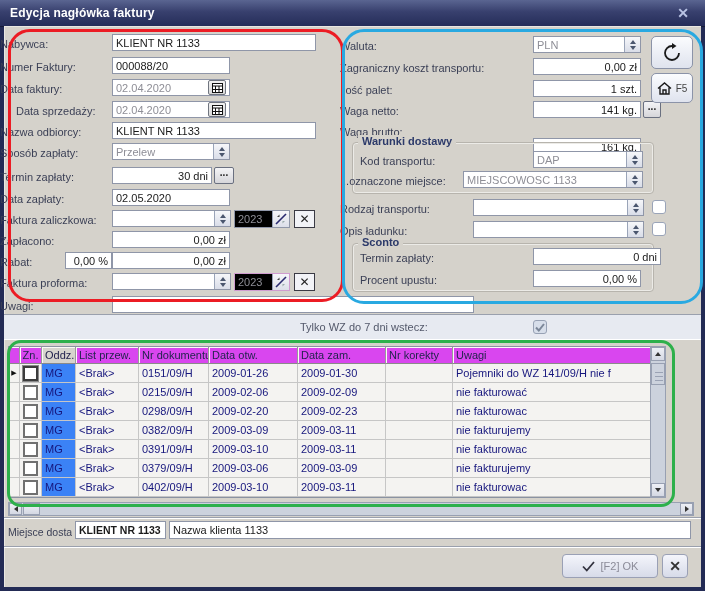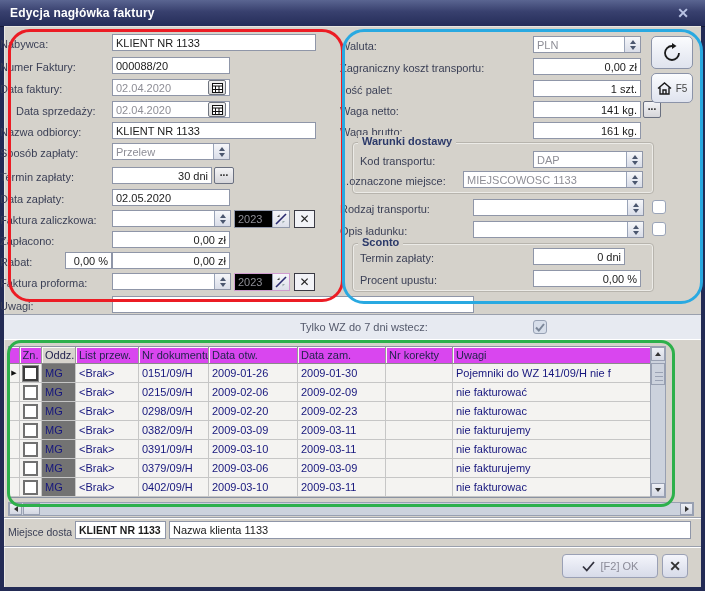--- a/index.html
+++ b/index.html
@@ -65,21 +65,21 @@
        box-sizing:content-box;background:#f4f3f1;}
   .thead{display:flex;height:17px;}
   .th{box-sizing:border-box;background:#d946ef;border-right:1px solid #9a9a9a;
       border-bottom:1px solid #8a8a8a;box-shadow:inset 1px 1px 0 #fcfbf8;
       color:#23234e;display:flex;align-items:center;padding:0 3px;white-space:nowrap;overflow:hidden;}
   .trow{display:flex;height:19px;}
   .tc{box-sizing:border-box;border-right:1px solid #c6c6c6;border-bottom:1px solid #c6c6c6;
       color:#16167d;display:flex;align-items:center;padding:0 3px;white-space:nowrap;overflow:hidden;}
   .c-marker{width:11px;padding:0 1px;color:#111;font-size:7px;justify-content:center;}
   .c-zn{width:22px;justify-content:center;}
-  .c-oddz{width:34px;background:#737373;}
+  .c-oddz{width:34px;background:#3b82f6;}
   .c-list{width:63px;}
   .c-nrdok{width:70px;}
   .c-dotw{width:89px;}
   .c-dzam{width:88px;}
   .c-nrkor{width:67px;}
   .c-uwagi{width:198px;border-right:none;}
   .cb{width:11px;height:11px;background:#fff;border:2px solid #707070;}
   .cb.cbf{border-color:#3c3c3c;box-shadow:0 0 0 1px #8a8a8a;}
   
   .vscroll{position:absolute;left:650px;top:346px;width:16px;height:152px;background:#ccd2dd;
@@ -258,21 +258,21 @@
       <span>1 szt.</span>
     </div>
 
   <div class="lbl" style="left:340px;top:103px;width:190px">Waga netto:</div>
   <div class="fld ra" style="left:533px;top:101px;width:108px">
       <span>141 kg.</span>
     </div>
   <div class="minibtn" style="left:643px;top:101px;width:18px">...</div>
 
   <div class="lbl" style="left:340px;top:124px;width:190px">Waga brutto:</div>
-  <div class="fld ra" style="left:533px;top:122px;width:108px">
+  <div class="fld ra" style="left:533px;top:138px;width:108px">
       <span>161 kg.</span>
     </div>
 
   <div class="grp" style="left:352px;top:142px;width:302px;height:52px"></div>
   <div class="grplbl" style="left:358px;top:135px">Warunki dostawy</div>
   <div class="lbl" style="left:360px;top:153px;width:168px">Kod transportu:</div>
   <div class="combo" style="left:533px;top:151px;width:110px">
     <span class="val gray">DAP</span>
     <span class="spinbtn">
         <i class="tri-u"></i>
@@ -304,21 +304,21 @@
     <span class="spinbtn">
         <i class="tri-u"></i>
         <i class="tri-d"></i>
       </span>
   </div>
   <div class="chk" style="left:652px;top:222px"></div>
 
   <div class="grp" style="left:352px;top:243px;width:302px;height:49px"></div>
   <div class="grplbl" style="left:358px;top:236px">Sconto</div>
   <div class="lbl" style="left:360px;top:250px;width:168px">Termin zapłaty:</div>
-  <div class="fld ra" style="left:533px;top:248px;width:92px">
+  <div class="fld ra" style="left:533px;top:248px;width:128px">
       <span>0 dni</span>
     </div>
   <div class="lbl" style="left:360px;top:272px;width:168px">Procent upustu:</div>
   <div class="fld ra" style="left:533px;top:270px;width:108px">
       <span>0,00 %</span>
     </div>
 
   <div class="bigbtn" style="left:651px;top:36px;width:42px;height:33px">
     <svg width="20" height="20" viewBox="0 0 20 20">
         <path d="M10 3 A7 7 0 1 0 17 10" fill="none" stroke="#1a1a1a" stroke-width="1.8"></path>

